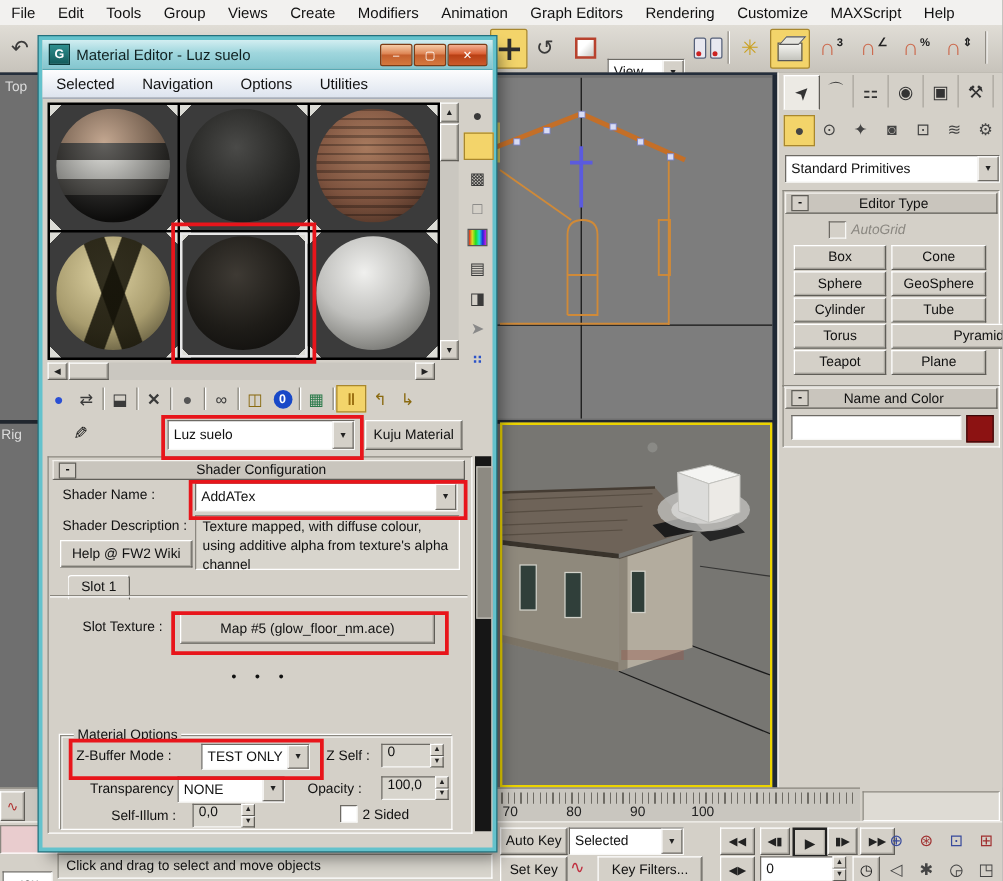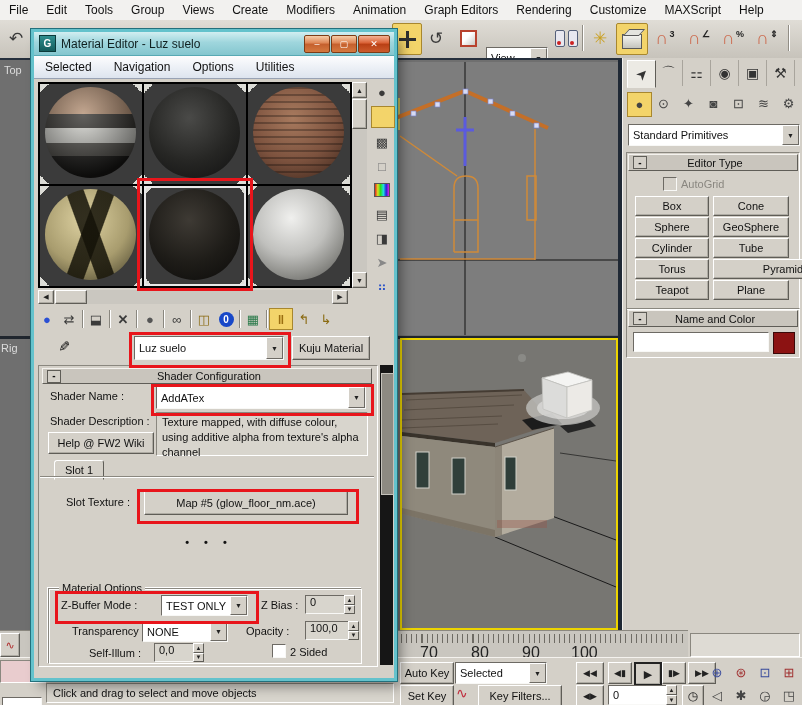--- a/index.html
+++ b/index.html
@@ -108,21 +108,21 @@
         font-size:14px;color:#333;border-right:1px solid #a8a49c;}
   .ptab.active{background:#eceae4;border:1px solid;border-color:#fff #5f5d57 #eceae4 #fff;}
   .pcat{position:absolute;width:23px;height:23px;top:34px;display:flex;align-items:center;justify-content:center;
         font-size:13px;color:#444;}
   .pcat.active{background:#f3d46a;border:1px solid #a8872e;}
   .obtn{position:absolute;height:18px;font-size:11px;}
   
   .ruler{left:0;top:630px;width:688px;height:27px;background:#c9c6bf;border-top:1px solid #8a877f;}
   .ticks{position:absolute;left:396px;top:3px;width:290px;height:9px;
          background:repeating-linear-gradient(90deg,#6e6b64 0 1px,transparent 1px 5.1px);}
-  .tick-lbl{position:absolute;top:13px;font-size:16px;color:#222;margin-left:18px;}
+  .tick-lbl{position:absolute;top:13px;font-size:11px;color:#222;}
   .prompt-box{left:690px;top:633px;width:108px;height:22px;background:#dedbd4;border:1px solid;
               border-color:#8a877f #fff #fff #8a877f;}
   .bottombar{left:0;top:657px;width:802px;height:48px;background:#d4d0c8;border-top:1px solid #f4f2ee;}
   .pb{position:absolute;height:20px;font-size:9px;color:#222;}
   .nav{position:absolute;width:22px;height:20px;display:flex;align-items:center;justify-content:center;
        font-size:13px;color:#384a9c;}
   .minilisten-pink{left:0;top:659px;width:44px;height:21px;background:#e9ccce;border:1px solid;border-color:#8a877f #fff #fff #8a877f;}
   .minilisten-white{left:2px;top:682px;width:40px;height:20px;}
   .status-field{left:46px;top:682px;width:348px;height:20px;background:#d8d5cd;border:1px solid;
                 border-color:#8a877f #fff #fff #8a877f;display:flex;align-items:center;padding-left:6px;box-sizing:border-box;}
@@ -287,21 +287,21 @@
       <span class="val">Standard Primitives</span>
       <span class="arrow">▼</span>
     </div>
 
     <div class="abs gframe" style="left:3px;top:94px;width:172px;height:156px;"></div>
     <div class="abs rollout" style="left:5px;top:96px;width:168px;height:15px;">
       <span class="minus">-</span>
       <span class="rtitle">Editor Type</span>
     </div>
     <span class="abs chk dis" style="left:40px;top:119px;"></span>
-    <span class="abs" style="left:58px;top:120px;color:#8a8780;">AutoGrid</span>
+    <span class="abs" style="left:58px;top:120px;color:#8a8780;font-style:italic;">AutoGrid</span>
 
     <div class="abs btn obtn" style="left:12px;top:138px;width:72px;">Box</div>
     <div class="abs btn obtn" style="left:90px;top:138px;width:74px;">Cone</div>
     <div class="abs btn obtn" style="left:12px;top:159px;width:72px;">Sphere</div>
     <div class="abs btn obtn" style="left:90px;top:159px;width:74px;">GeoSphere</div>
     <div class="abs btn obtn" style="left:12px;top:180px;width:72px;">Cylinder</div>
     <div class="abs btn obtn" style="left:90px;top:180px;width:74px;">Tube</div>
     <div class="abs btn obtn" style="left:12px;top:201px;width:72px;">Torus</div>
     <div class="abs btn obtn" style="left:90px;top:201px;width:74px;padding-left:32px;">Pyramid</div>
     <div class="abs btn obtn" style="left:12px;top:222px;width:72px;">Teapot</div>
@@ -477,21 +477,21 @@
     <div class="abs btn" style="left:110px;top:459px;width:202px;height:22px;">Map #5 (glow_floor_nm.ace)</div>
     <div class="abs" style="left:120px;top:504px;width:110px;text-align:center;font-weight:bold;letter-spacing:6px;">• • •</div>
 
     <div class="abs fset" style="left:14px;top:556px;width:312px;height:74px;">
       <span class="legend">Material Options</span>
       <span class="abs lbl" style="left:12px;top:10px;">Z-Buffer Mode :</span>
       <div class="dd abs" style="left:112px;top:6px;width:85px;height:19px;">
         <span class="val">TEST ONLY</span>
         <span class="arrow">▼</span>
       </div>
-      <span class="abs lbl" style="left:212px;top:10px;">Z Bias :</span>
+      <span class="abs lbl" style="left:212px;top:10px;">Z Self :</span>
       <div class="abs sunken" style="left:256px;top:6px;width:36px;height:17px;padding-left:4px;background:#d8d5cd;">0</div>
       <div class="abs spin" style="left:295px;top:6px;height:19px;">
         <b>▲</b>
         <b>▼</b>
       </div>
       <span class="abs lbl" style="left:23px;top:36px;">Transparency :</span>
       <div class="dd abs" style="left:93px;top:32px;width:84px;height:19px;">
         <span class="val">NONE</span>
         <span class="arrow">▼</span>
       </div>

